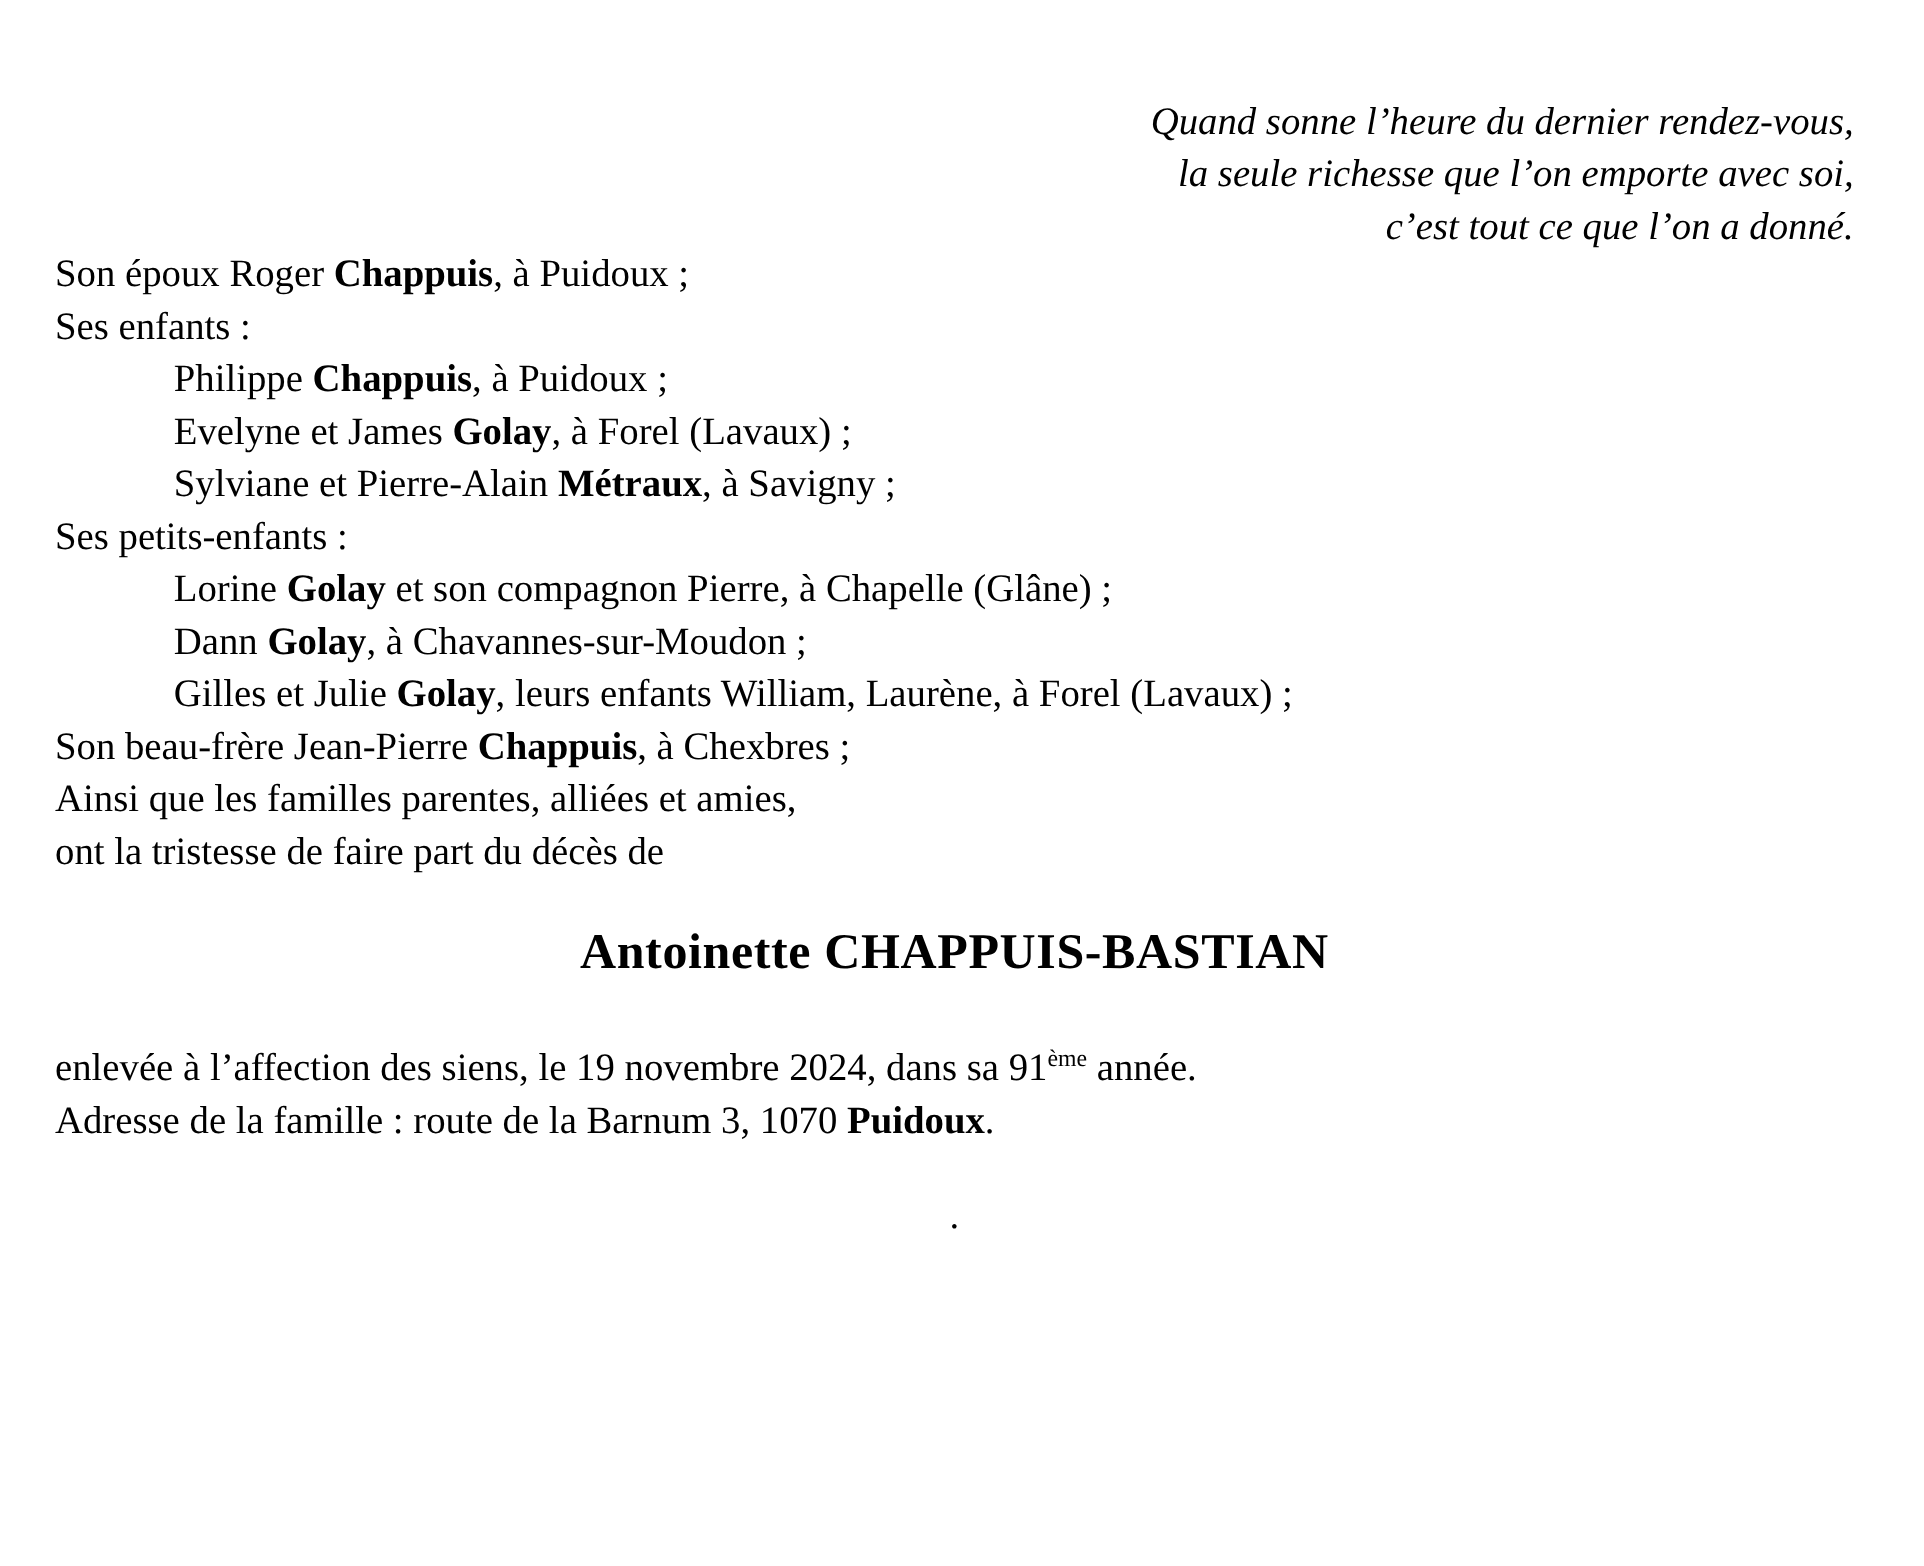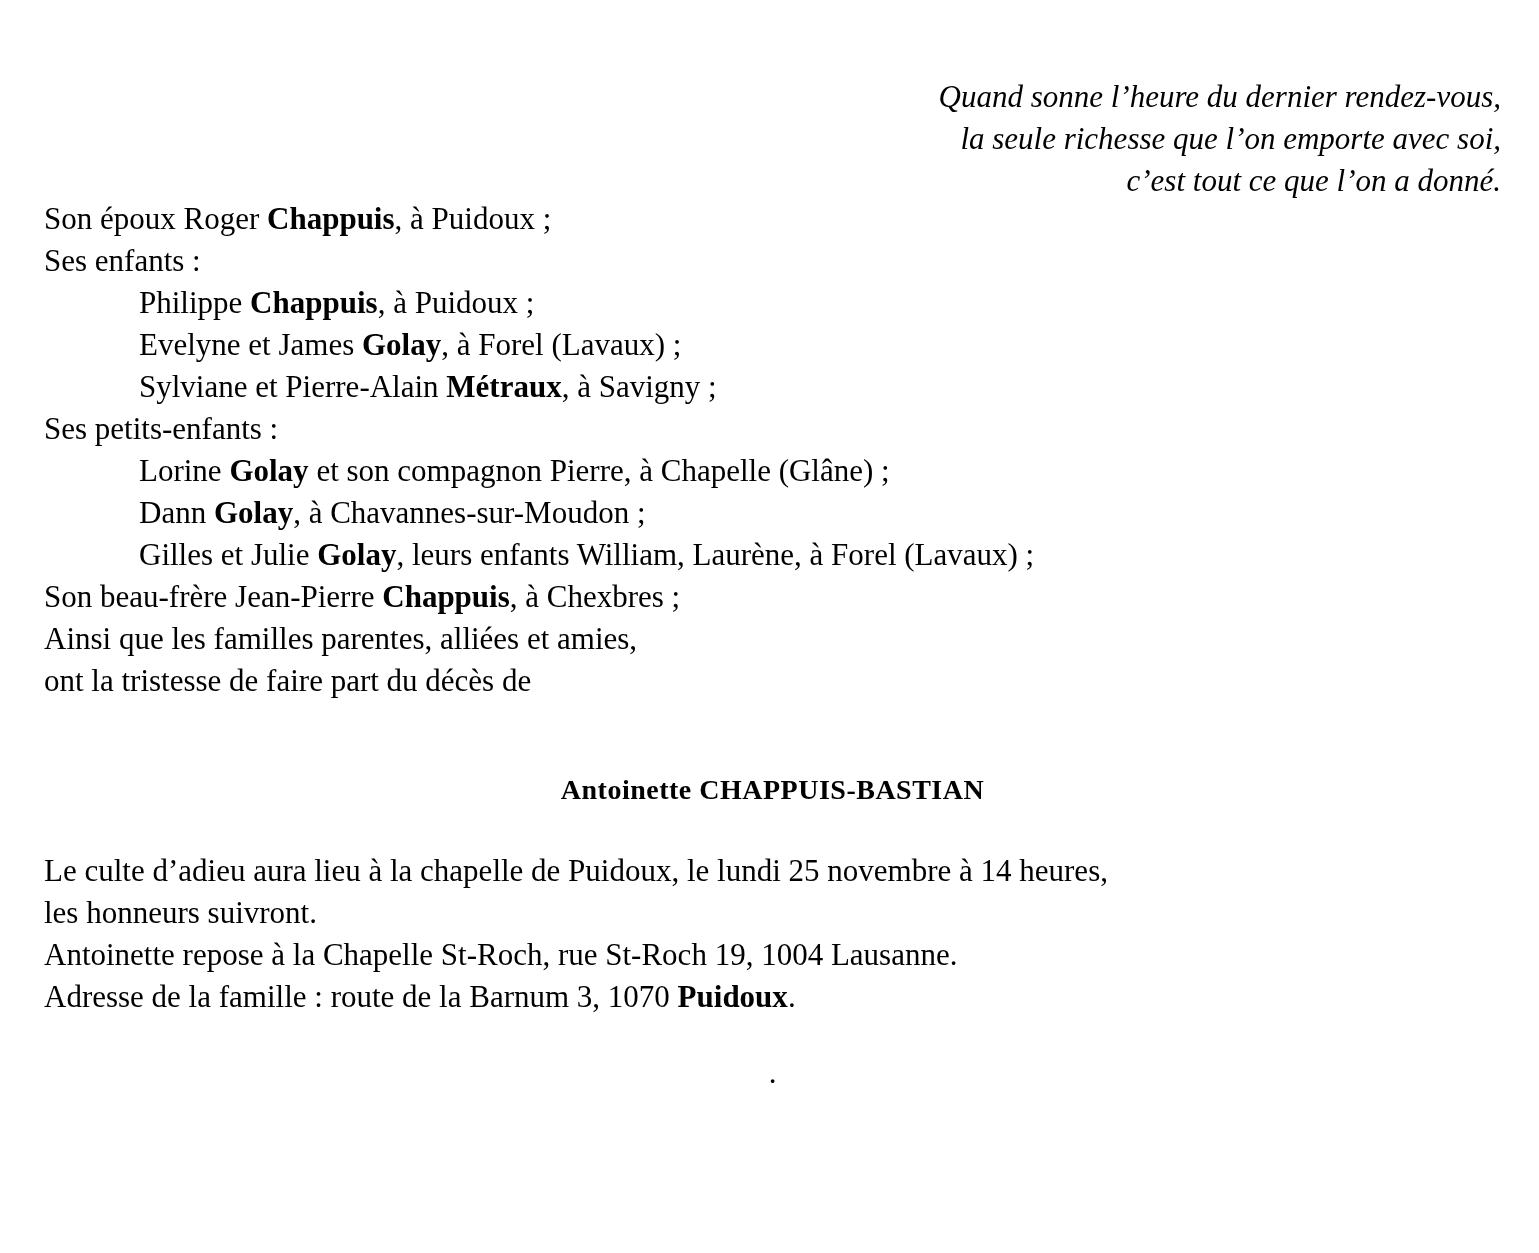--- a/index.html
+++ b/index.html
@@ -8,37 +8,37 @@
     width: 1539px; height: 1253px;
     overflow: hidden;
     font-family: "Liberation Serif", "DejaVu Serif", serif;
     color: #000000;
     font-size: 31px;
     line-height: 42px;
   }
   .page {
     width: 1539px; height: 1253px;
     padding-left: 44px;
-    padding-right: 38px;
+    padding-right: 56px;
     padding-top: 76px;
     background: #ffffff;
   }
   .epigraph {
     text-align: right;
     font-style: italic;
   }
   .family-list { margin-top: -4px; }
   .line { white-space: nowrap; }
   .line.indent { padding-left: 95px; }
   .b { font-weight: bold; }
   .deceased-title {
-    margin-top: 65px;
+    margin-top: 36px;
     text-align: center;
     font-weight: bold;
-    font-size: 28px;
+    font-size: 40px;
     line-height: 46px;
     letter-spacing: 0.5px;
   }
   .death-line { margin-top: 49px; }
   .death-line sup {
     font-size: 19px;
     line-height: 0;
     vertical-align: super;
   }
   .ceremony { margin-top: 37px; }
@@ -66,24 +66,20 @@
     <div class="line indent"><span>Lorine </span><span class="b">Golay</span><span> et son compagnon Pierre, à Chapelle (Glâne) ;</span></div>
     <div class="line indent"><span>Dann </span><span class="b">Golay</span><span>, à Chavannes-sur-Moudon ;</span></div>
     <div class="line indent"><span>Gilles et Julie </span><span class="b">Golay</span><span>, leurs enfants William, Laurène, à Forel (Lavaux) ;</span></div>
     <div class="line"><span>Son beau-frère Jean-Pierre </span><span class="b">Chappuis</span><span>, à Chexbres ;</span></div>
     <div class="line"><span>Ainsi que les familles parentes, alliées et amies,</span></div>
     <div class="line"><span>ont la tristesse de faire part du décès de</span></div>
   </div>
 
   <div class="deceased-title">Antoinette CHAPPUIS-BASTIAN</div>
 
+  <div class="death-line"><span>enlevée à l’affection des siens, le 19 novembre 2024, dans sa 91</span><sup>ème</sup><span> année.</span></div>
 
-  <div class="ceremony">
-    <div class="line">Le culte d’adieu aura lieu à la chapelle de Puidoux, le lundi 25 novembre à 14 heures,</div>
-    <div class="line">les honneurs suivront.</div>
-    <div class="line">Antoinette repose à la Chapelle St-Roch, rue St-Roch 19, 1004 Lausanne.</div>
-  </div>
 
   <div class="address-line"><span>Adresse de la famille : route de la Barnum 3, 1070 </span><span class="b">Puidoux</span><span>.</span></div>
 
   <div class="closing-dot">.</div>
 
 </div>
 
 </body></html>

